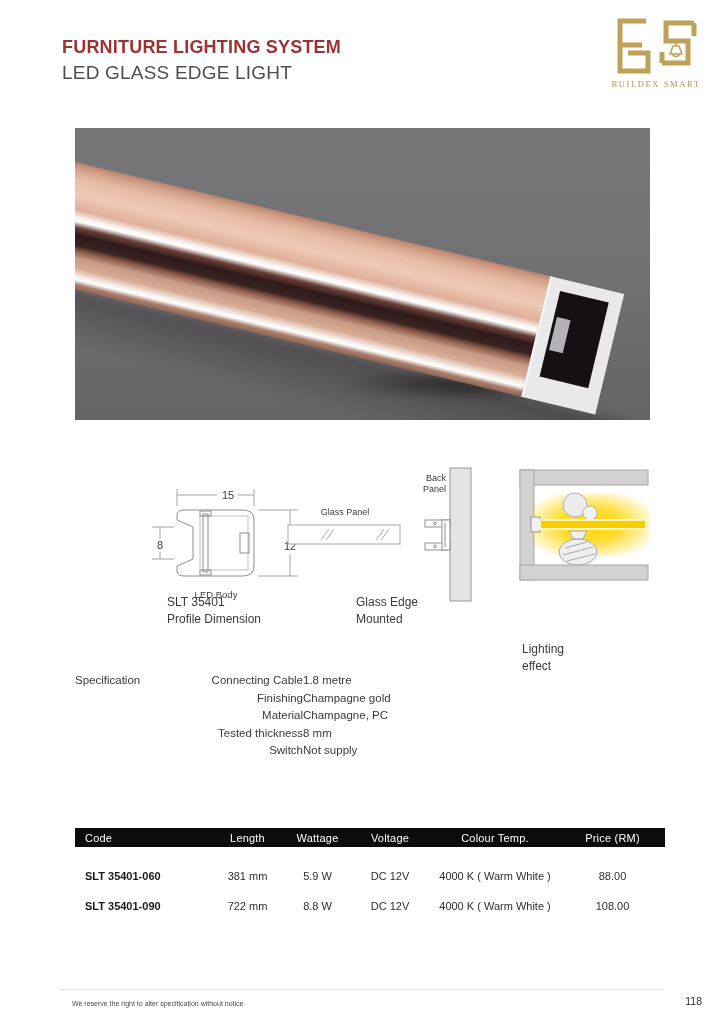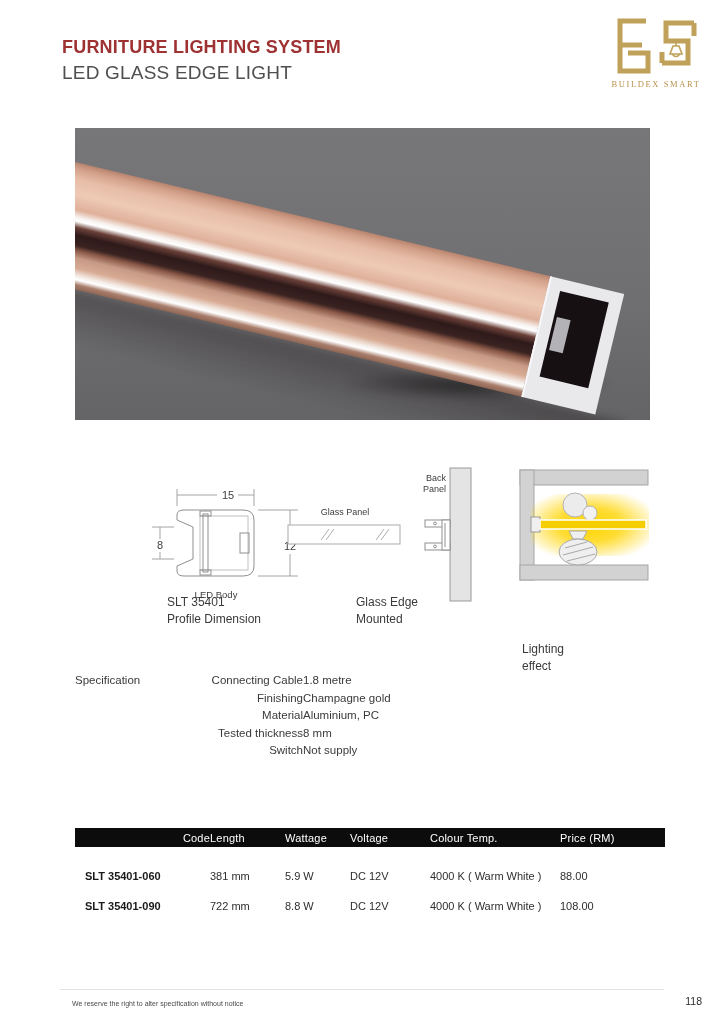--- a/index.html
+++ b/index.html
@@ -43,22 +43,22 @@
   
   .spec { position:absolute; left:75px; top:674px; width:420px; font-size:11.5px; color:#3a3a3a;text-align:right; }
   .spec-heading { position:absolute; left:0; top:0; }
   .spec-rows { margin-left:90px; }
   .spec-row { display:flex; height:17.5px; }
   .spec-label { width:110px;margin-left:28px; }
   
   .price-table { position:absolute; left:75px; top:828px; width:590px; font-size:11px; }
   .t-grid { display:grid; grid-template-columns:135px 75px 65px 80px 130px 105px; align-items:center; }
   .t-head { background:#0c0c0c; color:#ffffff; height:19px; letter-spacing:.2px; }
-  .t-head .cell:first-child { padding-left:10px; text-align:right; }
-  .cell { }
+  .t-head .cell:first-child { padding-left:10px; text-align:left; }
+  .cell { text-align:center; }
   .t-body { margin-top:14px; display:flex; flex-direction:column; }
   .t-row { height:30px; color:#2e2e2e; }
   .t-row .cell:first-child { padding-left:10px; text-align:left; font-weight:bold; color:#1a1a1a; }
   
   .footer-rule { position:absolute; left:60px; top:989px; width:604px; height:1px; background:#e3e3e3; }
   .footer-note { position:absolute; left:72px; top:1000px; font-size:7px; color:#4a4a4a; }
   .page-number { position:absolute; right:22px; top:995px; font-size:10.5px; color:#2e2e2e; }
 </style>
 </head>
 <body>
@@ -198,21 +198,21 @@
       <div class="spec-row">
         <div class="spec-label">Connecting Cable</div>
         <div class="spec-value">1.8 metre</div>
       </div>
       <div class="spec-row">
         <div class="spec-label">Finishing</div>
         <div class="spec-value">Champagne gold</div>
       </div>
       <div class="spec-row">
         <div class="spec-label">Material</div>
-        <div class="spec-value">Aluminium, PC</div>
+        <div class="spec-value">Champagne, PC</div>
       </div>
       <div class="spec-row">
         <div class="spec-label">Tested thickness</div>
         <div class="spec-value">8 mm</div>
       </div>
       <div class="spec-row">
         <div class="spec-label">Switch</div>
         <div class="spec-value">Not supply</div>
       </div>
     </div>

